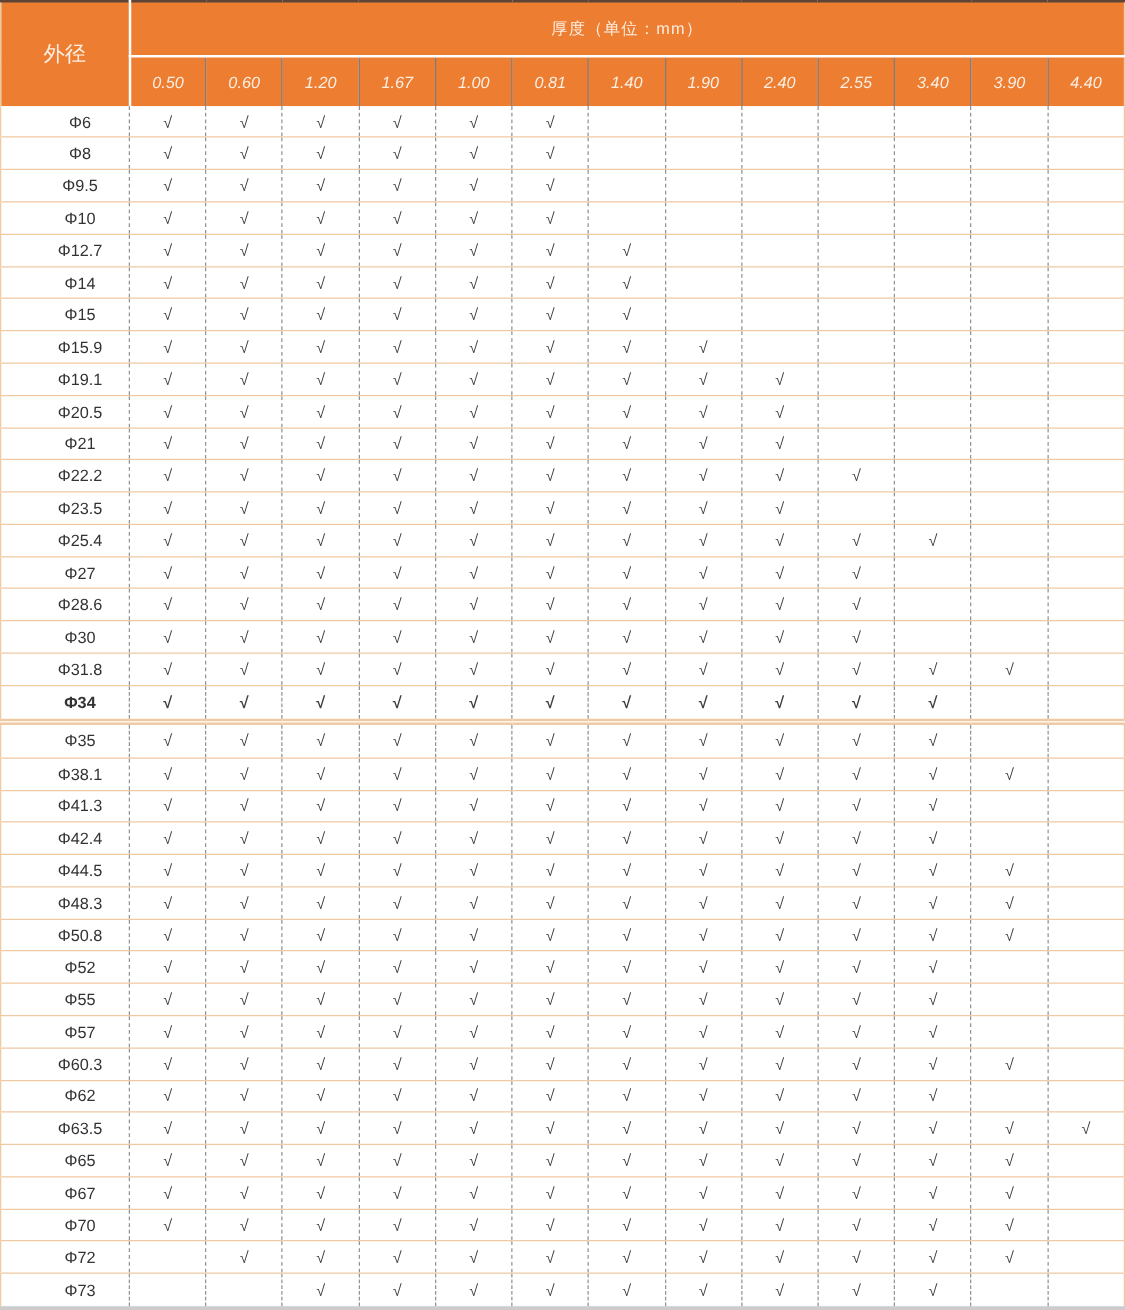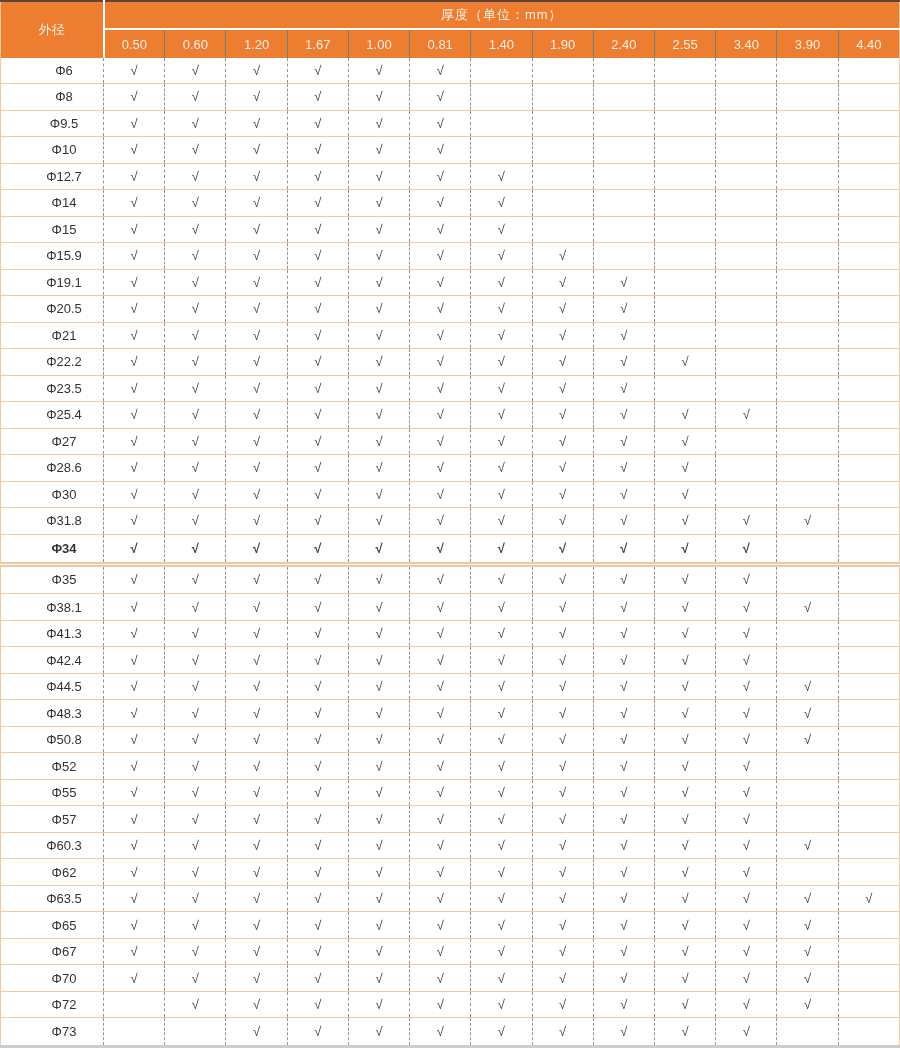--- a/index.html
+++ b/index.html
@@ -23,27 +23,27 @@
     border-bottom:3px solid #cccccc;
   }
   col.diam-col{width:103px;}
   thead th{
     background:var(--header-bg);
     color:var(--header-text);
     font-weight:normal;
     font-size:13px;
     text-align:center;
     vertical-align:middle;
-    padding:0;
+    padding:12px;
   }
   thead tr.group-row{height:28px;}
   thead tr.value-row{height:29px;}
-  th.corner{border-right:2px solid #ffffff;font-size:13px;}
+  th.corner{border-right:2px solid #ffffff;font-size:17px;}
   th.group{border-bottom:2px solid #ffffff;letter-spacing:1px;}
-  th.tcol{border-left:1px solid #7d7d7d;}
+  th.tcol{border-left:1px solid #7d7d7d;font-style:italic;}
   th.tcol.first{border-left:none;}
   tbody td{
     border-bottom:1px solid var(--row-border);
     border-left:1px dashed var(--grid-line);
     text-align:center;
     vertical-align:middle;
     font-size:13px;
     color:var(--check-color);
     padding:0;
     background:#ffffff;

